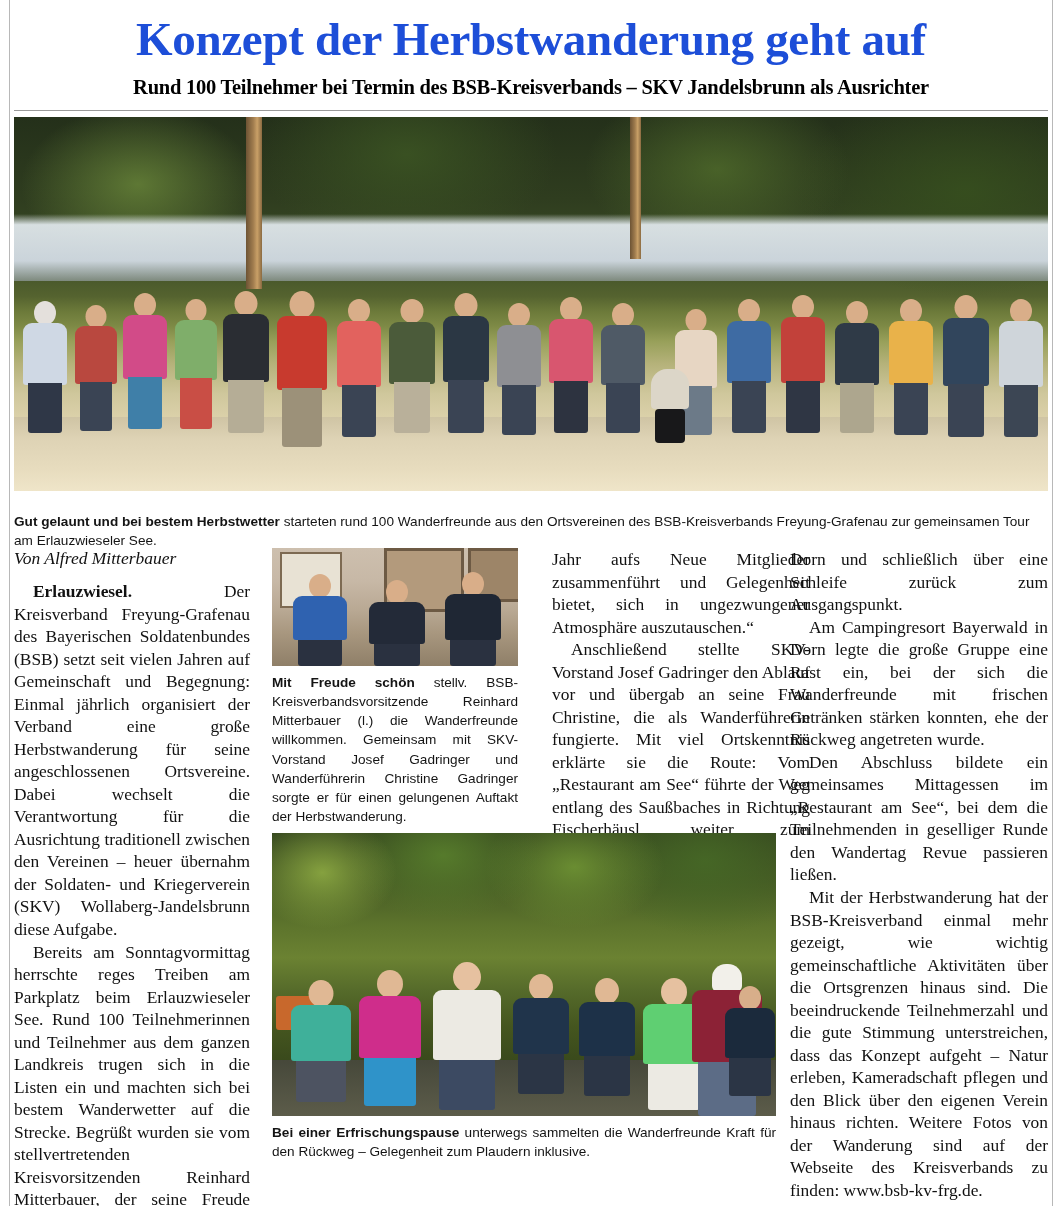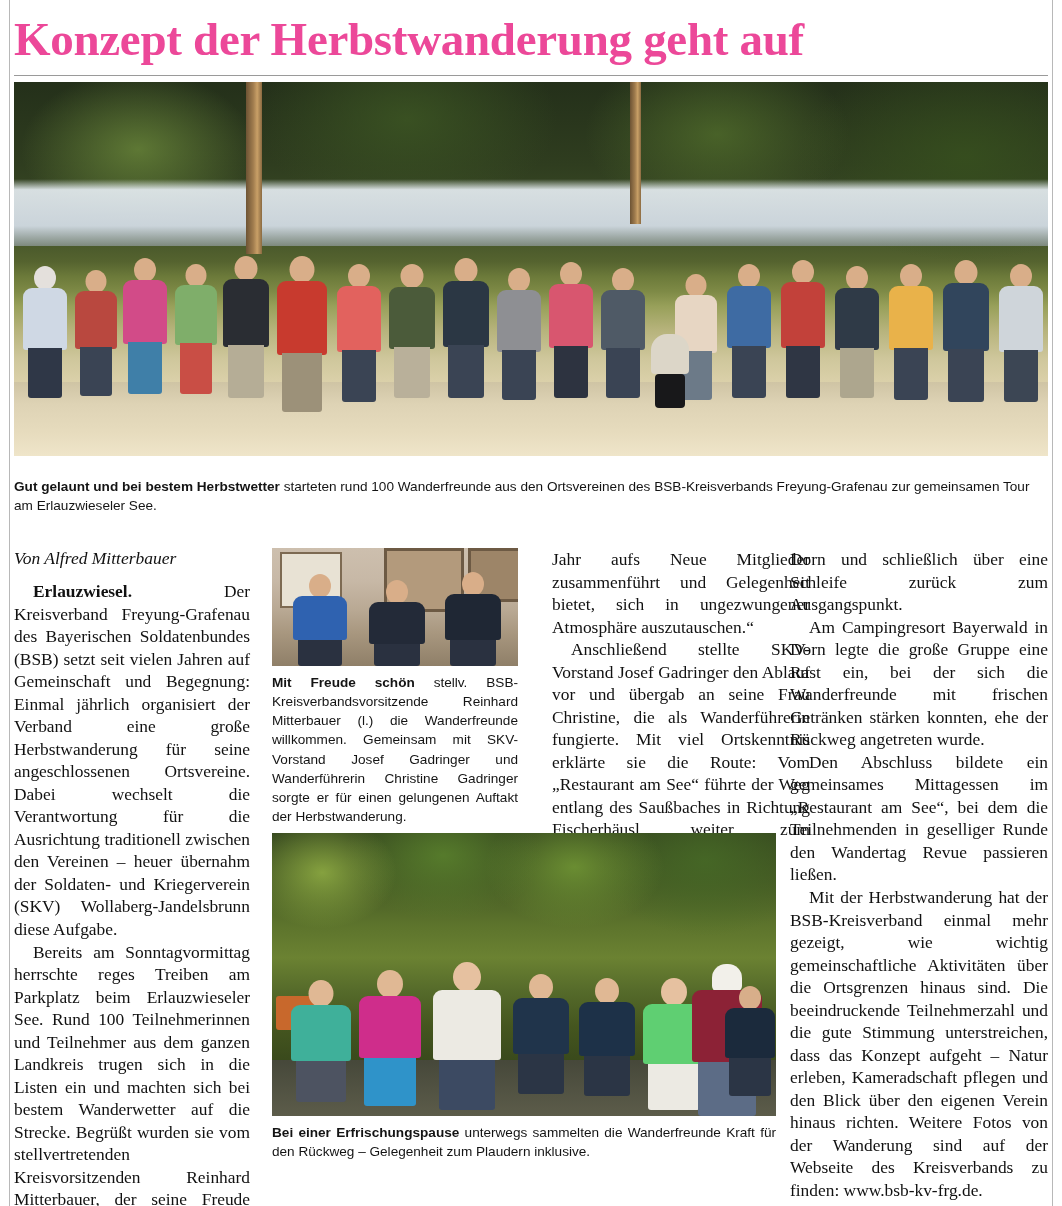--- a/index.html
+++ b/index.html
@@ -27,23 +27,24 @@
   .content{
     position:absolute;left:14px;top:0;width:1034px;
   }
 
   
   .headline{
     font-family:"Liberation Serif", serif;
     font-size:47px;
     font-weight:700;
     line-height:1.02;
+    text-align:center;
     letter-spacing:-0.3px;
     margin:16px 0 0 0;
-    color:#ec4899;
+    color:#1d4ed8;
   }
   .subhead{
     font-family:"Liberation Serif", serif;
     font-size:20.5px;
     font-weight:700;
     text-align:center;
     margin:12px 0 0 0;
     letter-spacing:-0.25px;
     color:#000;
   }
@@ -167,20 +168,21 @@
 
 <div class="page">
 
   <div class="rule-left"></div>
   <div class="rule-right"></div>
 
   <div class="content">
 
     <h1 class="headline">Konzept der Herbstwanderung geht auf</h1>
 
+    <h2 class="subhead">Rund 100 Teilnehmer bei Termin des BSB-Kreisverbands – SKV Jandelsbrunn als Ausrichter</h2>
 
     <div class="hrule"></div>
 
     <div class="photo bg-forest" id="hero">
       <div class="vans"></div>
       <div class="pole" style="left:232px;"></div>
       <div class="pole" style="left:616px;height:38%;width:11px;"></div>
       <div class="road"></div>
 
       <div class="p" style="left:8px;bottom:58px;width:46px;height:132px;">

